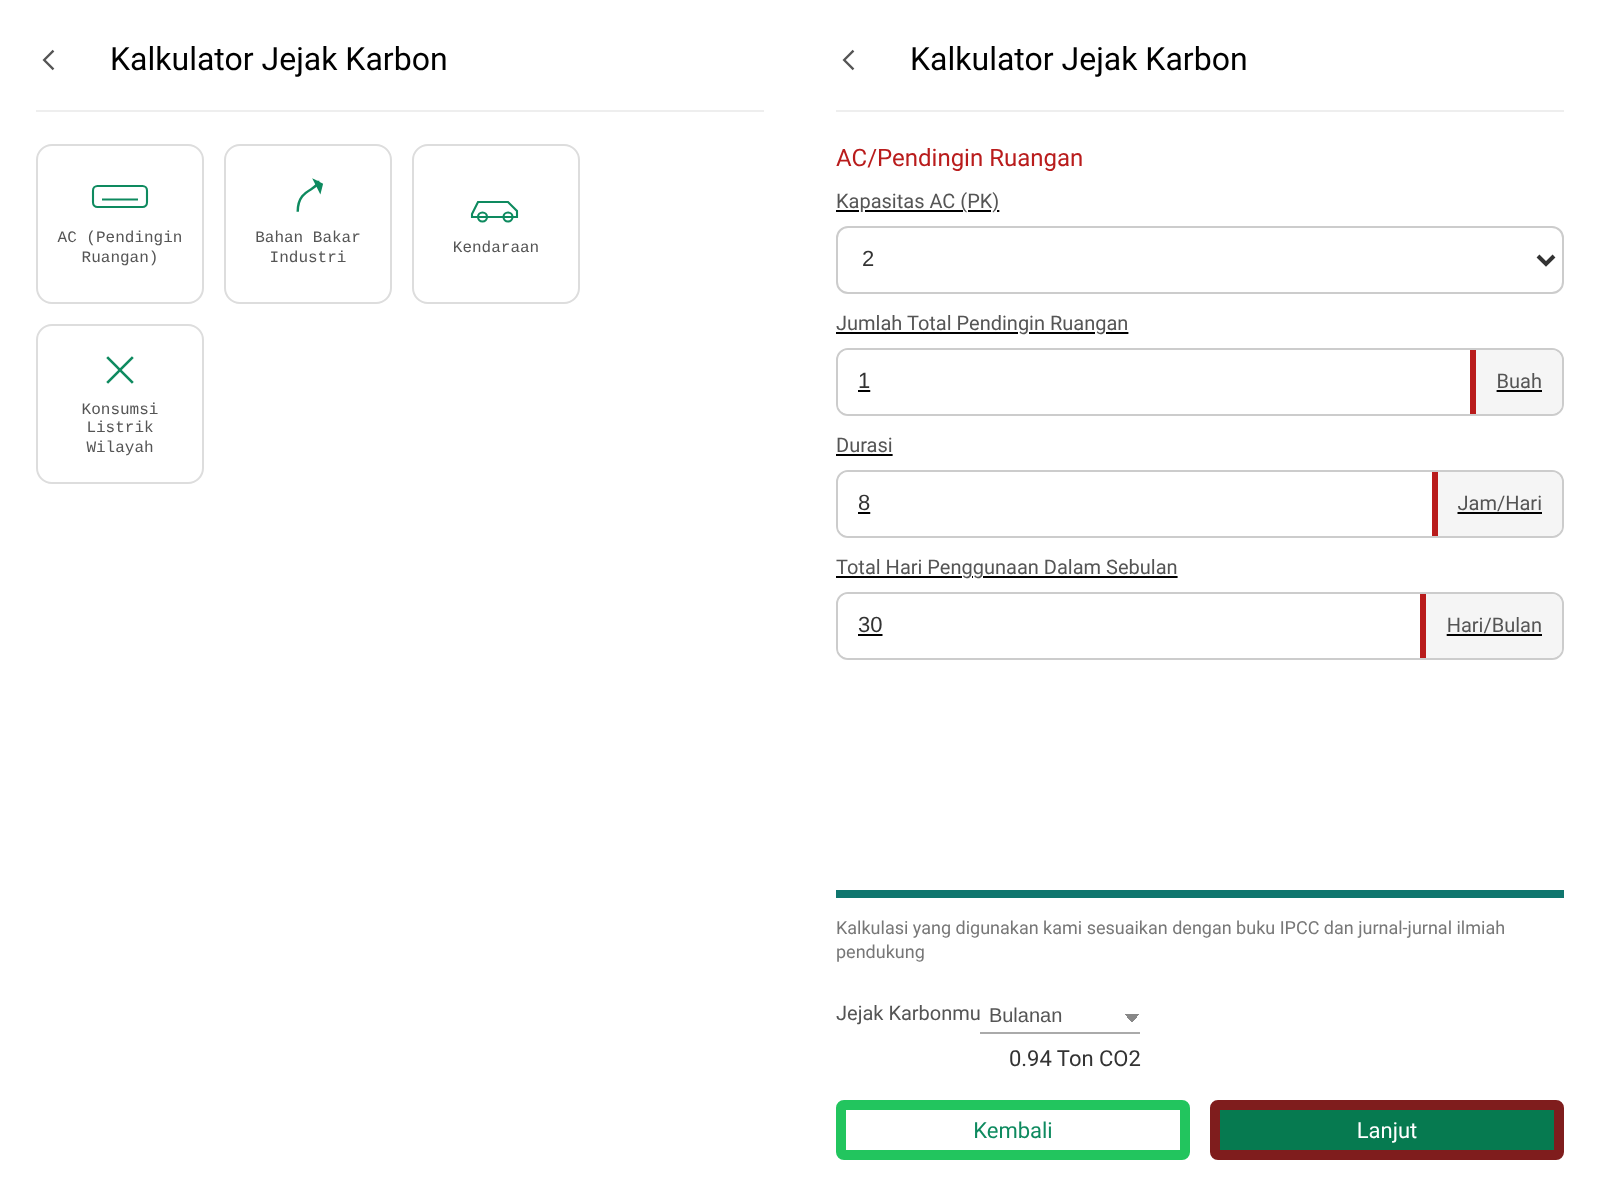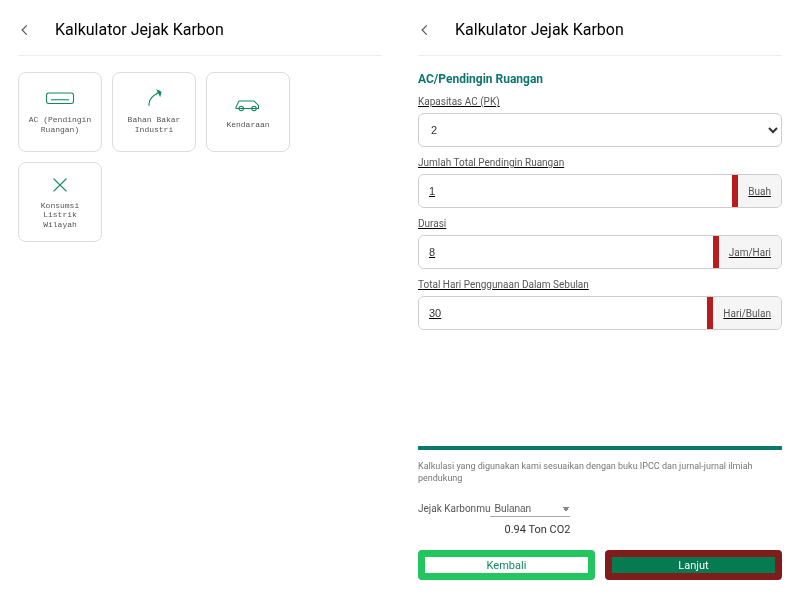--- a/index.html
+++ b/index.html
@@ -4,44 +4,44 @@
 <style>
 * { box-sizing: border-box; margin: 0; padding: 0; }
 body { font-family: -apple-system, BlinkMacSystemFont, "Segoe UI", Roboto, sans-serif; background: #fff; display: flex; width: 800px; height: 600px; overflow: hidden; }
 .panel { padding: 20px 18px; }
 .panel-left { width: 400px; }
 .panel-right { width: 400px; display: flex; flex-direction: column; }
 .header { display: flex; align-items: center; gap: 23px; margin-bottom: 16px; }
 .back-arrow svg { width: 14px; height: 14px; display: block; }
 .divider { border: none; border-top: 1px solid #eee; margin: 0 0 16px 0; }
 .section-title { font-size: 13px; font-weight: 600; color: #222; margin-bottom: 14px; }
-.subtitle { font-size: 12px; font-weight: 700; color: #0f766e; margin-bottom: 10px; }
+.subtitle { font-size: 12px; font-weight: 400; color: #b91c1c; margin-bottom: 10px; }
 .grid { display: flex; flex-wrap: wrap; gap: 10px; font-family: Liberation Mono, monospace; }
 .card { width: 84px; height: 80px; border: 1px solid #ddd; border-radius: 8px; display: flex; flex-direction: column; align-items: center; justify-content: center; gap: 6px; padding: 6px; text-align: center; cursor: pointer; }
 .card-icon { width: 30px; height: 20px; display: flex; align-items: center; justify-content: center; color: #0e8a5f; }
 .card-icon svg { stroke: #0e8a5f; fill: none; stroke-width: 1.4; }
 .card-label { font-size: 8px; color: #555; line-height: 1.2; }
 .field-group { margin-bottom: 10px; text-decoration: underline; }
 .field-label { font-size: 10px; color: #555; margin-bottom: 6px; }
 select.input, .input-wrap { width: 100%; border: 1px solid #ccc; border-radius: 6px; background: #fff; }
 select.input { height: 34px; font-size: 11px; padding: 0 8px; color: #333; }
 .input-wrap { display: flex; align-items: stretch; height: 34px; overflow: hidden; }
 .input-wrap input { flex: 1; border: none; padding: 0 10px; font-size: 11px; color: #333; outline: none; }
-.input-wrap .unit { background: #f5f5f5; border-left: 6px solid #b91c1c; display: flex; align-items: center; padding: 0 10px; font-size: 10px; color: #555; }
+.input-wrap .unit { background: #f5f5f5; border-left: 3px solid #b91c1c; display: flex; align-items: center; padding: 0 10px; font-size: 10px; color: #555; }
 .bottom { margin-top: auto; }
 .note { font-size: 9px; color: #777; border-top: 4px solid #0f766e; padding-top: 10px; margin-top: 10px; line-height: 1.4; }
 .result-row { display: flex; align-items: flex-start; margin-top: 12px; }
 .result-label { font-size: 10px; color: #555; padding-top: 6px; }
 .result-right { text-align: right; }
 .period-select { font-size: 10px; color: #555; border: none; border-bottom: 1px solid #aaa; background: transparent; padding: 2px 14px 2px 4px; min-width: 80px; appearance: none; background-image: linear-gradient(45deg, transparent 50%, #888 50%), linear-gradient(-45deg, transparent 50%, #888 50%); background-position: right 4px center, right 0px center; background-size: 4px 4px, 4px 4px; background-repeat: no-repeat; }
 .result-value { font-size: 11px; color: #333; margin-top: 6px; }
 .buttons { display: flex; gap: 10px; margin-top: 14px; }
 .btn { flex: 1; height: 30px; border-radius: 4px; font-size: 11px; cursor: pointer; display: flex; align-items: center; justify-content: center; }
-.btn-outline { border: 7px solid #22c55e; color: #0e8a5f; background: #fff; }
-.btn-solid { border: 7px solid #7f1d1d; background: #067a50; color: #fff; }
+.btn-outline { border: 5px solid #22c55e; color: #0e8a5f; background: #fff; }
+.btn-solid { border: 5px solid #7f1d1d; background: #067a50; color: #fff; }
 </style>
 </head>
 <body>
 
 <div class="panel panel-left">
   <div class="header">
     <span class="back-arrow">
       <svg viewBox="0 0 24 24" fill="none" stroke="#555" stroke-width="2">
           <path d="M15 4 L7 12 L15 20"></path>
         </svg>

